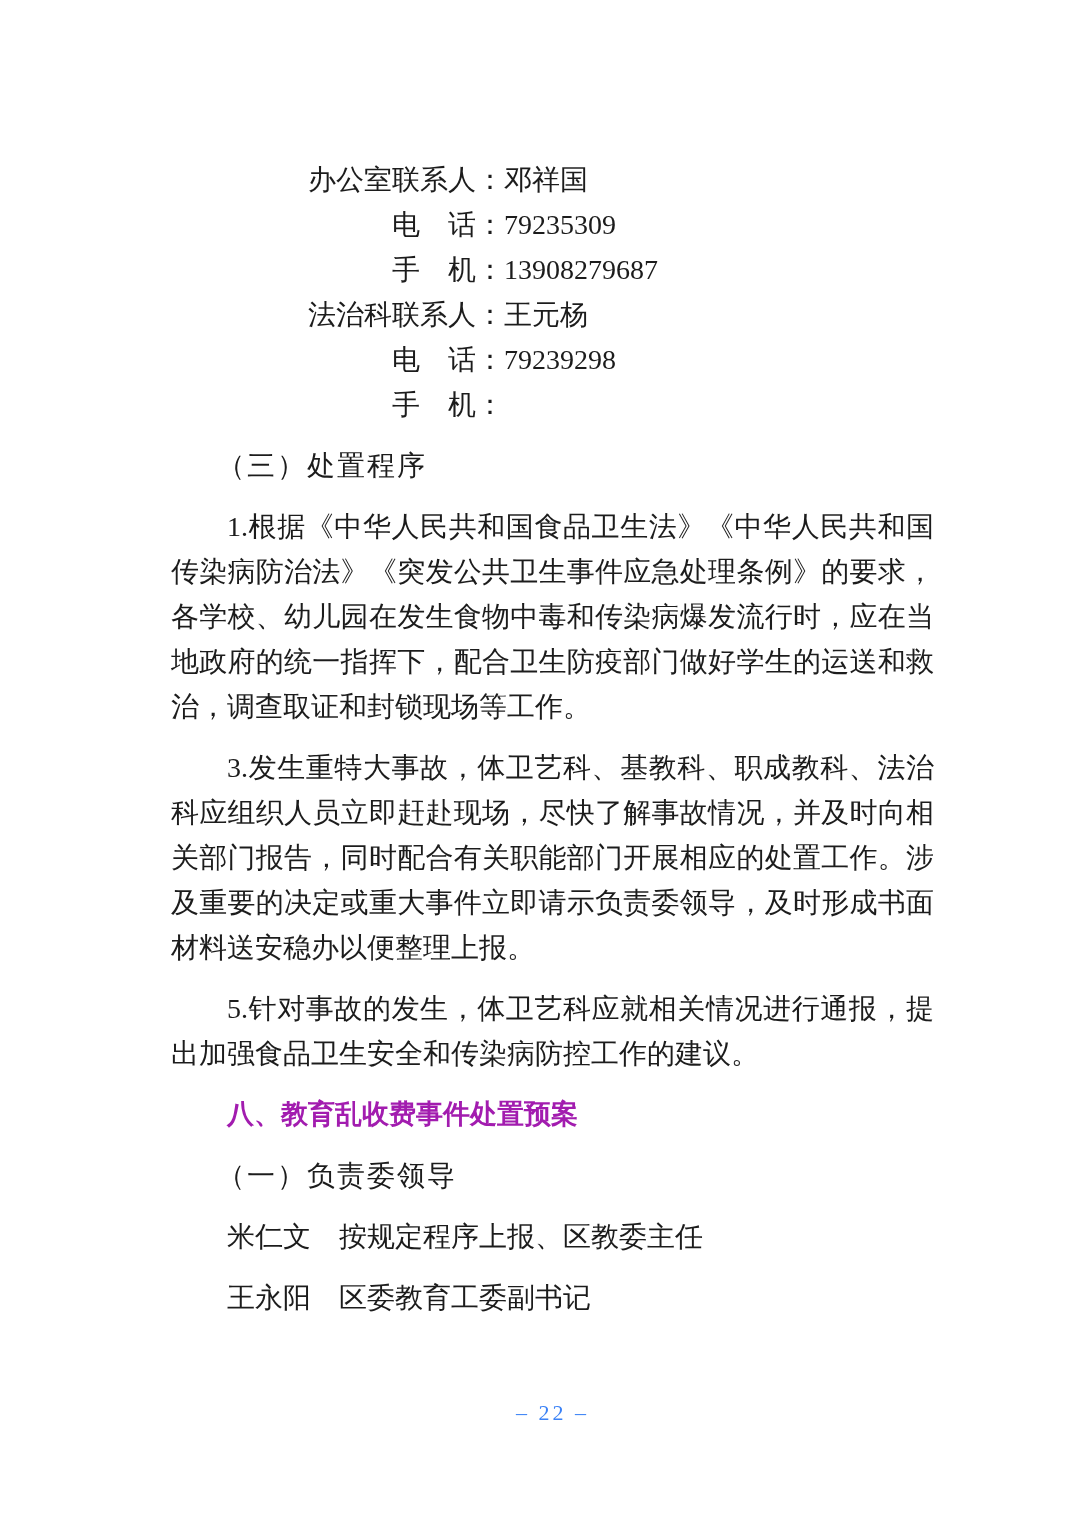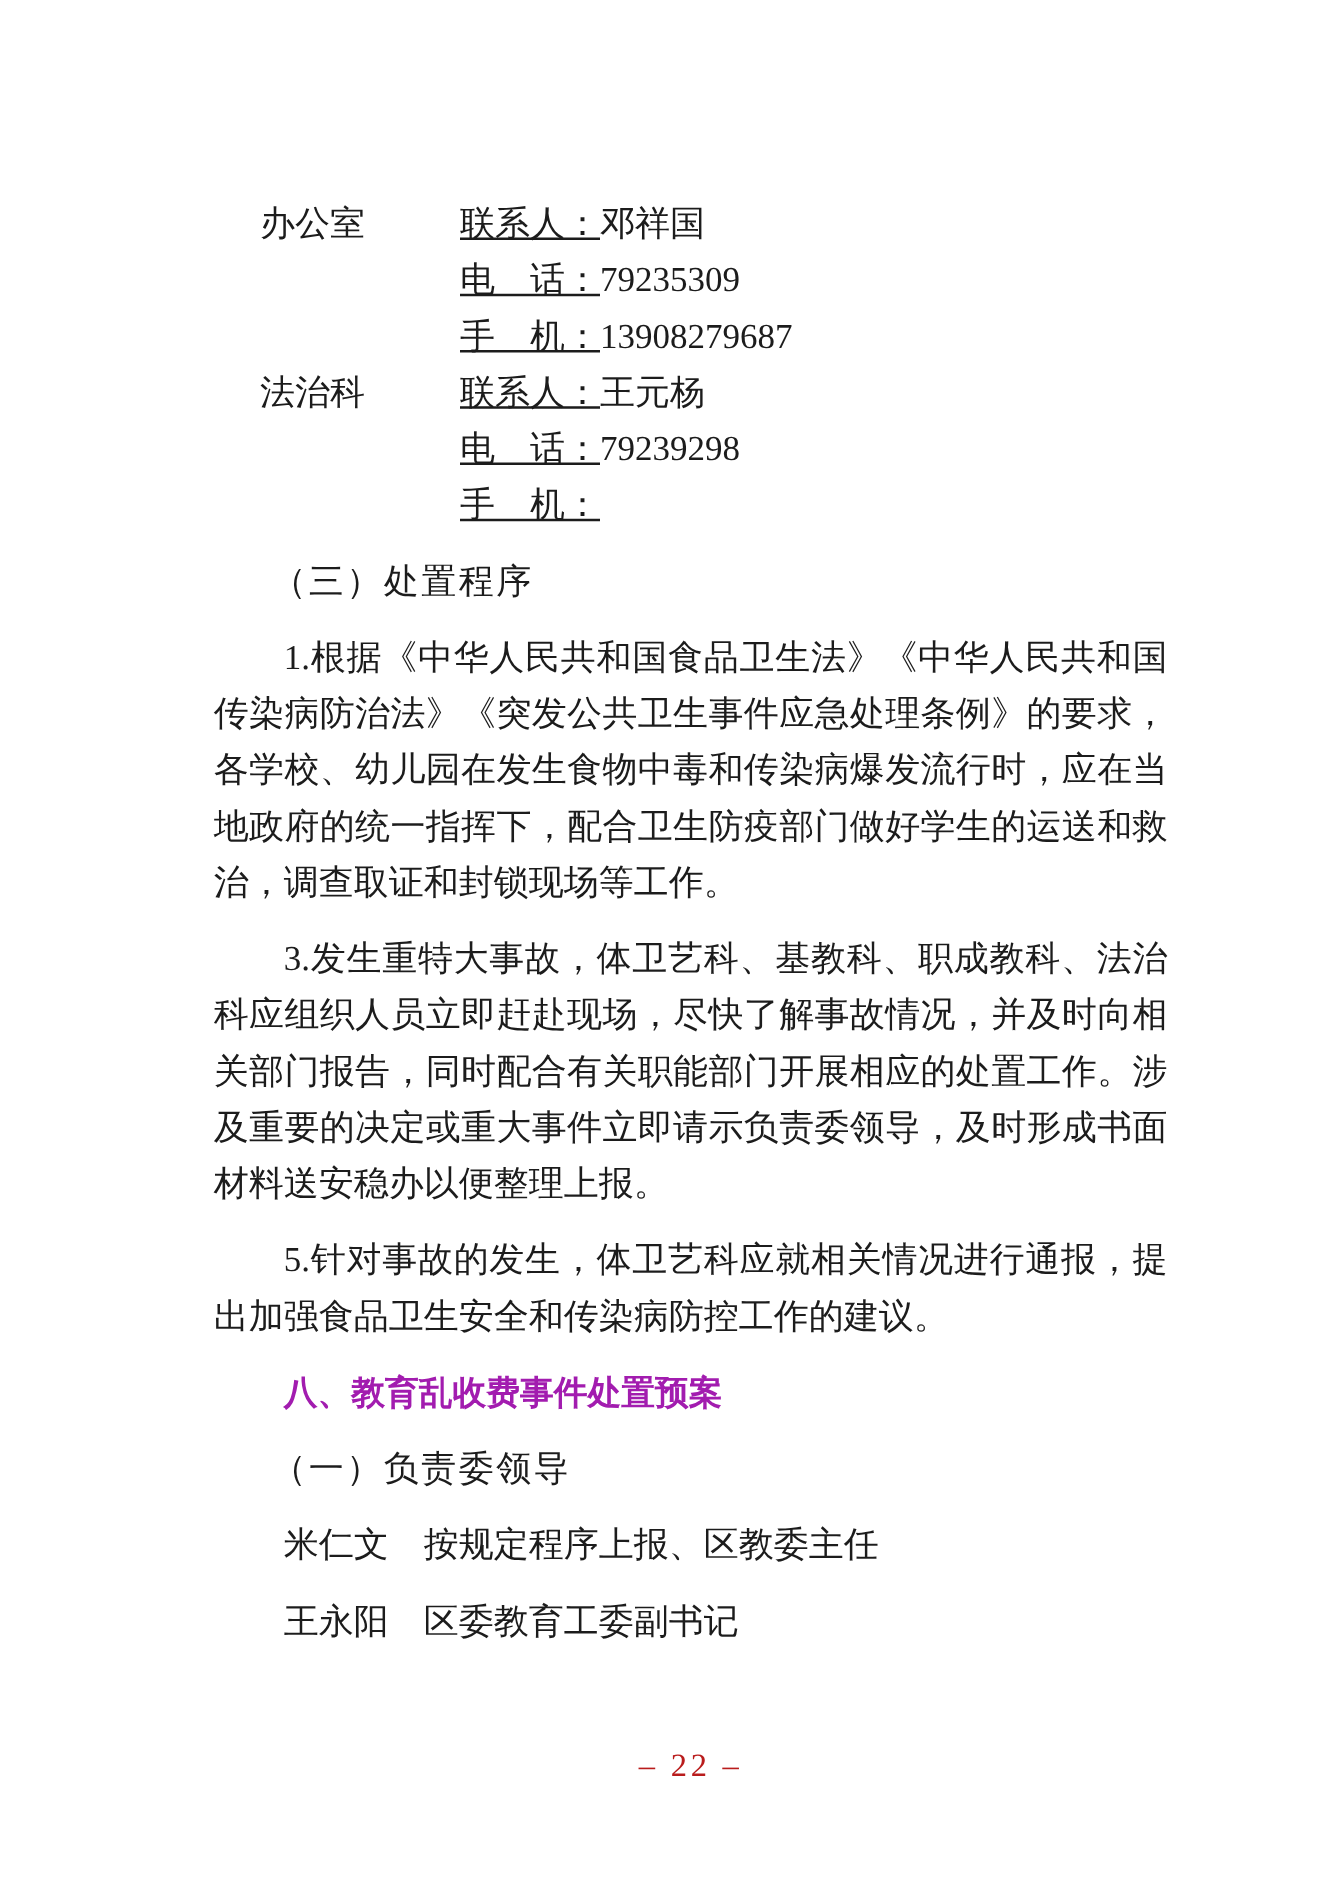--- a/index.html
+++ b/index.html
@@ -24,33 +24,33 @@
     font-size: 28px;
     line-height: 45px;
   }
   
   .contact-group {
     display: flex;
     align-items: flex-start;
   }
   .dept {
     flex: 0 0 160px;
-    margin-left: 53px;
+    margin-left: 77px;
     white-space: nowrap;
+    text-align: right;
   }
   .contact-lines {
     flex: 1 1 auto;
   }
   .contact-line {
     display: flex;
     white-space: nowrap;
   }
   .clabel {
     white-space: pre;
-    text-decoration: underline;
   }
   .cvalue {
     white-space: pre;
   }
   
   p {
     margin: 16px;
   }
   .body-para {
     text-indent: 56px;
@@ -76,23 +76,23 @@
   }
   
   .footer {
     position: absolute;
     top: 1390px;
     left: 155px;
     width: 795px;
     height: 45px;
     line-height: 45px;
     text-align: center;
-    font-size: 26px;
+    font-size: 22px;
     letter-spacing: 3px;
-    color: #b91c1c;
+    color: #3b82f6;
   }
 </style>
 </head>
 <body>
 
 <div class="page">
   <div class="content">
 
     <div id="contacts">
         <div class="contact-group">

